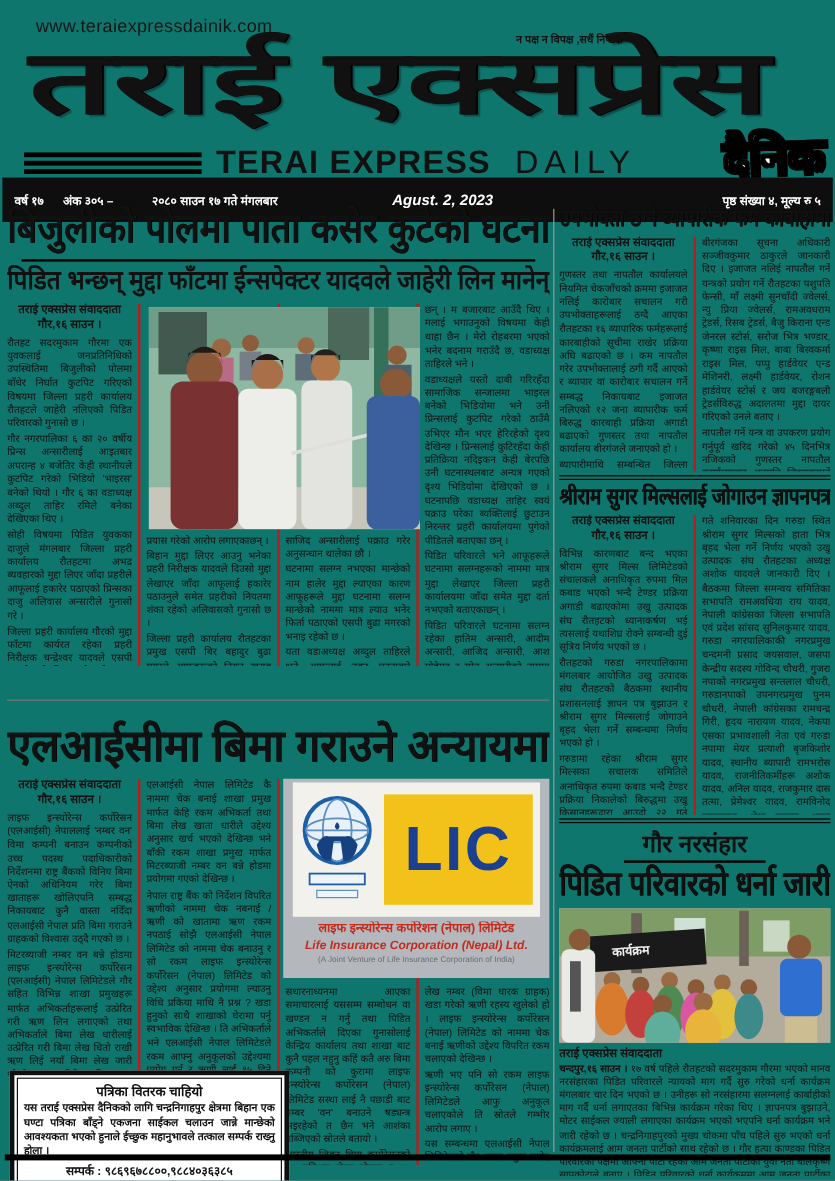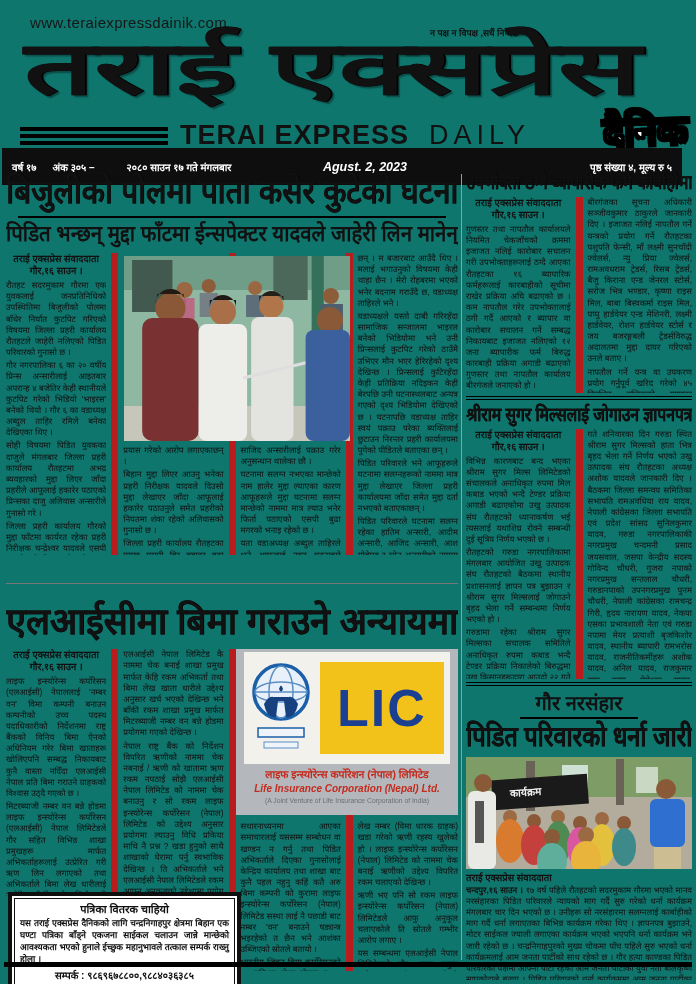--- a/index.html
+++ b/index.html
@@ -17,39 +17,39 @@
   .rules{width:148px;display:flex;flex-direction:column;gap:3px;flex:none;}
   .rules i{display:block;height:4px;background:#000;}
   .en-title{font-size:27px;font-weight:900;letter-spacing:1px;white-space:nowrap;}
   .en-daily{font-weight:400;letter-spacing:5px;margin-left:20px;}
   .dainik{position:absolute;top:102px;right:8px;font-size:40px;font-weight:900;color:#fff;
           -webkit-text-stroke:2px #000;
           text-shadow:2px 2px 0 #000,-2px -2px 0 #000,2px -2px 0 #000,-2px 2px 0 #000,0 0 1px #000;
           transform:rotate(-2deg);}
 
   
-  .infobar{position:absolute;top:148px;left:2px;right:14px;height:37px;background:#0e0e0e;color:#fff;
+  .infobar{position:absolute;top:148px;left:2px;right:2px;height:37px;background:#0e0e0e;color:#fff;
            display:flex;align-items:center;padding:0 10px;font-size:10px;font-weight:bold;white-space:nowrap;}
   .infobar .gap-s{width:16px;flex:none;}
   .infobar .sp{flex:1;}
   .infobar .date-en{font-style:italic;font-size:12.5px;}
 
   
   .left{position:absolute;top:170px;left:6px;width:452px;height:792px;}
   .right{position:absolute;top:170px;left:466px;width:226px;height:792px;}
   .vrule{position:absolute;top:174px;left:461px;height:786px;width:1px;background:#9a9a9a;}
   .bottom-rule{position:absolute;left:4px;right:4px;top:962px;height:5px;background:#000;}
 
   
   .hwrap{text-align:left;overflow:hidden;}
   .headline{display:inline-block;white-space:nowrap;font-weight:900;line-height:1.25;
             text-shadow:.5px 0 0 #000;}
   .cols{position:relative;display:flex;gap:5px;text-align:justify;font-size:8.4px;line-height:1.33;overflow:hidden;}
   .col{flex:1 1 0;min-width:0;overflow:hidden;}
-  .col+.col{border-left:7px solid #b91c1c;padding-left:5px;}
+  .col+.col{border-left:2px solid #b91c1c;padding-left:5px;}
   .col p, .dh-body p{margin:0 0 2px;}
   .byline{text-align:center;font-weight:bold;font-size:9.6px;line-height:1.25;margin:0 0 3px;}
   .byline .dl{display:block;}
 
   
   .a-main{position:absolute;top:0;left:0;right:0;}
   .a-main .headline{font-size:34px;}
   .headrule{height:2px;background:#000;margin:3px 12px 2px;}
   .subheadline{display:inline-block;white-space:nowrap;font-size:22px;font-weight:800;line-height:1.3;}
   .a-main .cols{margin-top:5px;height:302px;}

